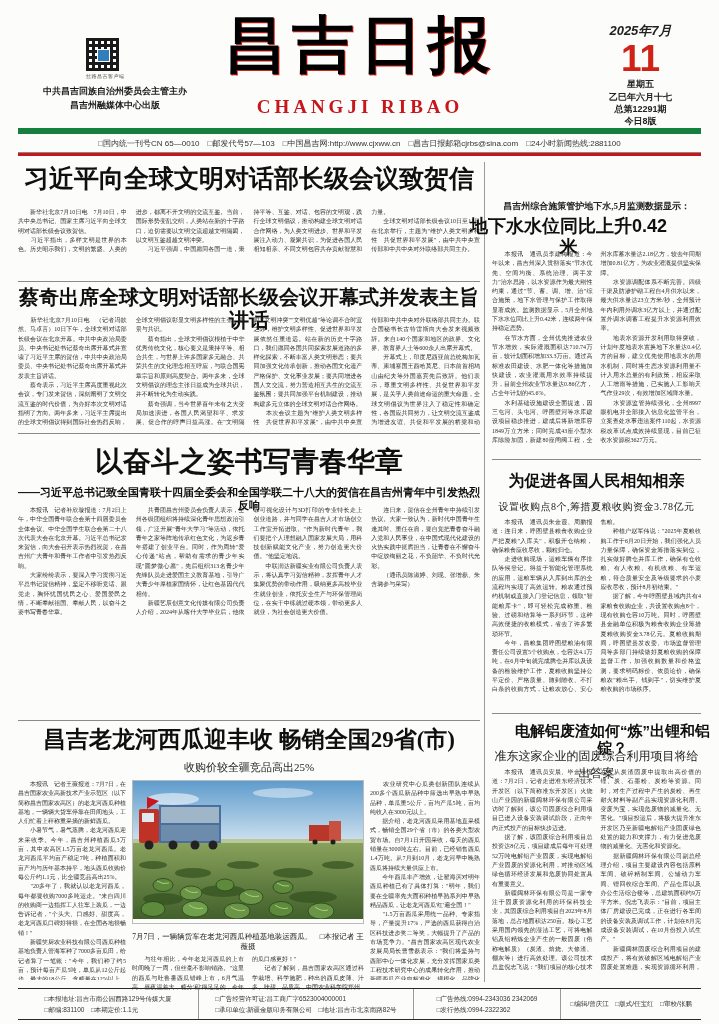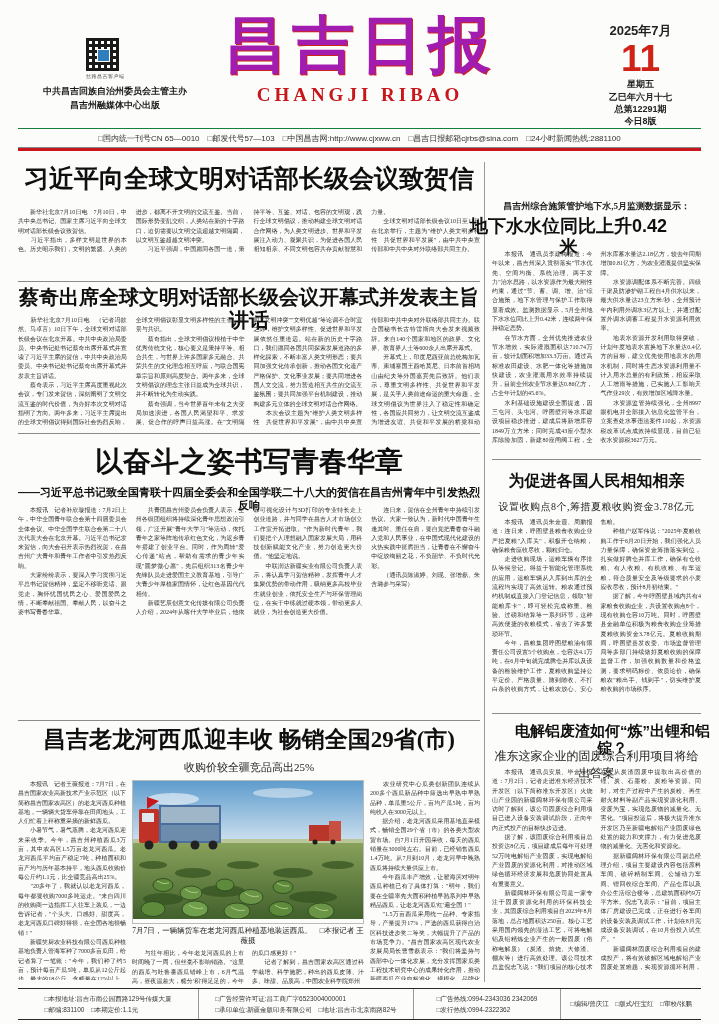--- a/index.html
+++ b/index.html
@@ -8,28 +8,28 @@
   .abs{position:absolute;}
   .sans{font-family:"Liberation Sans","DejaVu Sans",sans-serif;}
   .center{text-align:center;}
   
   .qr{width:33px;height:33px;background:
       repeating-linear-gradient(0deg,#1a1a1a 0 3px,transparent 3px 6px),
       repeating-linear-gradient(90deg,#1a1a1a 0 3px,#fff 3px 6px);position:relative;}
   .qr .logo{position:absolute;left:11px;top:11px;width:11px;height:11px;background:#2f7fbe;border:1px solid #fff;}
   .qr-caption{font-size:5px;color:#444;text-align:center;margin-top:2px;letter-spacing:0.5px;}
   .publisher{font-size:9px;font-weight:bold;color:#1a1a1a;line-height:1.5;white-space:pre-line;}
-  .mast-title{font-size:62px;font-weight:900;color:#a21caf;letter-spacing:6px;line-height:1;
+  .mast-title{font-size:62px;font-weight:900;color:#000000;letter-spacing:6px;line-height:1;
               font-family:"DejaVu Serif","Liberation Serif",serif;text-shadow:1px 1px 0 #d02318;}
   .mast-latin{font-size:19px;font-weight:bold;color:#c8161d;letter-spacing:4px;}
   .datebox{width:125px;text-align:center;line-height:1.35;}
-  .d-month{font-size:13px;font-weight:bold;font-family:"Liberation Sans",sans-serif;}
+  .d-month{font-size:13px;font-weight:bold;font-family:"Liberation Sans",sans-serif;font-style:italic;}
   .d-day{font-size:37px;font-weight:bold;color:#d02318;font-family:"Liberation Sans",sans-serif;line-height:1.05;}
   .d-small{font-size:9px;font-weight:bold;font-family:"Liberation Sans",sans-serif;}
-  .infobar{border-top:1px solid #15803d;padding:4px 0 3px 0;font-size:8px;color:#333;text-align:center;
+  .infobar{border-top:6px solid #15803d;padding:4px 0 3px 0;font-size:8px;color:#333;text-align:center;
            font-family:"Liberation Sans",sans-serif;}
   .redline{height:3px;background:#c8161d;border-top:1px solid #888;}
   
   .hl{font-weight:bold;color:#0f0f0f;text-align:center;line-height:1.15;}
   .body-text{font-size:6px;line-height:1.55;color:#2e2e2e;text-align:justify;white-space:pre-line;overflow:hidden;}
   .c4{column-count:4;column-gap:9px;}
   .c2{column-count:2;column-gap:8px;}
   .hr{border-top:1px solid #8a8a8a;}
   .vr{width:1px;background:#9a9a9a;}
   .kicker{font-weight:bold;text-align:center;}
@@ -50,21 +50,21 @@
     <div class="qr">
         <div class="logo"></div>
       </div>
     <div class="qr-caption">丝路昌吉客户端</div>
   </div>
   <div class="abs publisher center sans" style="left:22px;top:85px;width:186px;">中共昌吉回族自治州委员会主管主办
 昌吉州融媒体中心出版</div>
 
   <div class="abs center" style="left:195px;top:14px;width:330px;">
     <div class="mast-title">昌吉日报</div>
-    <div class="mast-latin" style="margin-top:8px;">CHANGJI RIBAO</div>
+    <div class="mast-latin" style="margin-top:20px;">CHANGJI RIBAO</div>
   </div>
 
   <div class="abs datebox" style="left:578px;top:22px;">
     <div class="d-month">2025年7月</div>
     <div class="d-day">11</div>
     <div class="d-small">星期五</div>
     <div class="d-small">乙巳年六月十七</div>
     <div class="d-small">总第12291期</div>
     <div class="d-small">今日8版</div>
   </div>
@@ -200,21 +200,21 @@
             <path d="M52 108 q6 5 13 3"></path>
             <path d="M112 112 q7 5 14 3"></path>
           <path d="M144 102 q6 4 12 3"></path>
             <path d="M56 124 q7 5 14 3"></path>
             <path d="M98 126 q7 5 14 3"></path>
           <path d="M142 124 q7 5 13 3"></path>
             <path d="M182 126 q7 5 13 3"></path>
         </g>
       </svg>
     </div>
-    <div class="caption" style="margin-top:2px;">7月7日，一辆辆货车在老龙河西瓜种植基地装运西瓜。　□本报记者 王 薇摄</div>
+    <div class="caption" style="margin-top:8px;">7月7日，一辆辆货车在老龙河西瓜种植基地装运西瓜。　□本报记者 王 薇摄</div>
     <div class="body-text c2" style="margin-top:3px;height:44px;">　　与往年相比，今年老龙河西瓜的上市时间晚了一周，但丝毫不影响销路。"这里的西瓜与吐鲁番西瓜错峰上市，6月气温高，昼夜温差大，糖分'积'得足足的，今年的瓜口感更好！"
 　　记者了解到，昌吉国家农高区通过科学栽培、科学施肥，种出的西瓜皮薄、汁多、味甜、品质高，中国农业科学院郑州</div>
   </div>
 
   <div class="abs body-text" style="left:370px;top:780px;width:110px;height:200px;">　　农业研究中心瓜类创新团队连续从200多个西瓜新品种中筛选出早熟中早熟品种，单瓜重5公斤，亩均产瓜5吨，亩均纯收入在3000元以上。
 　　据介绍，老龙河西瓜采用基地直采模式，畅销全国29个省（市）的各类大型农贸市场。自7月1日开园采收，每天的西瓜销量在3000吨左右。目前，已经销售西瓜1.4万吨。从7月到10月，老龙河早中晚熟西瓜将持续大量供应上市。
 　　今年西瓜丰产增效，让翟海滨对明年西瓜种植已有了具体打算："明年，我们要在全疆率先大面积种植早熟系列中早熟精品西瓜，让老龙河西瓜'红'遍全国！"
 　　"1.5万亩西瓜采用统一品种、专家指导，产量提升17%，严选的西瓜获得自治区科技进步奖二等奖，大幅提升了产品的市场竞争力。"昌吉国家农高区现代农业发展局局长曹雪磊表示："我们将坚持与西部中心一体化发展，充分发挥国家瓜类工程技术研究中心的成果转化作用，推动新疆西瓜产业向标准化、规模化、品牌化迈进。"</div>
 
   <div class="abs hl sans" style="left:508px;top:722px;width:209px;font-size:15px;">电解铝废渣如何“炼”出锂和铝锭？</div>

